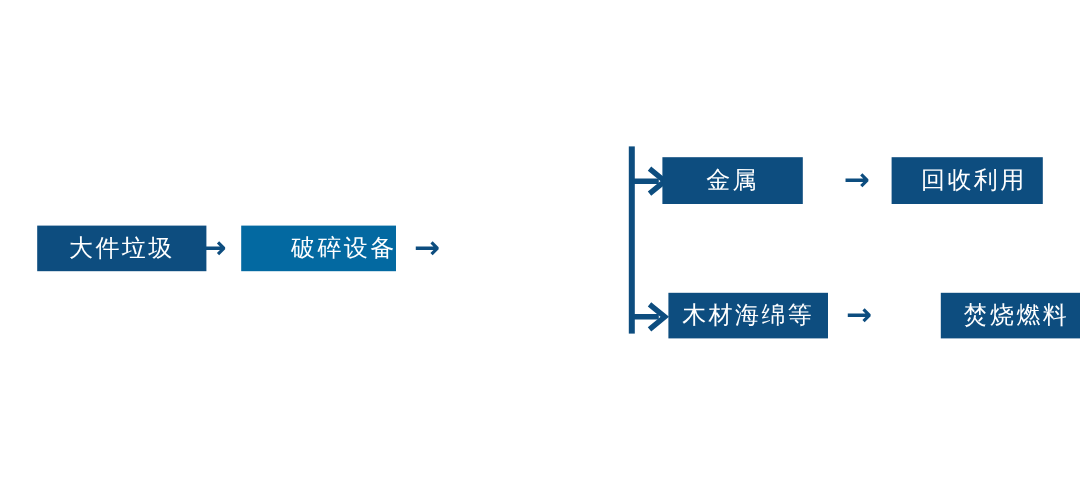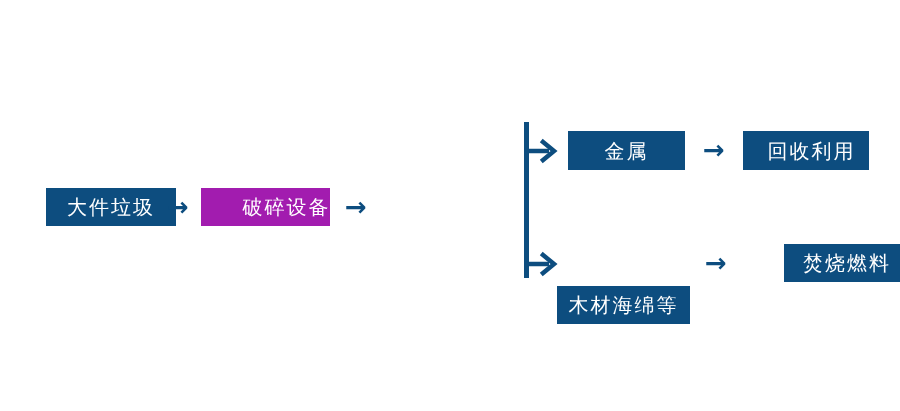--- a/index.html
+++ b/index.html
@@ -26,21 +26,21 @@
     justify-content: center;
     color: #ffffff;
     font-size: 20px;
     letter-spacing: 2px;
     line-height: 1;
     white-space: nowrap;
     box-sizing: border-box;
     padding: 0 6px;
   }
   .node.blue  { background: #0d4d7f; }
-  .node.red   { background: #a21caf; padding-left: 48px; }
+  .node.red   { background: #0369a1; padding-left: 48px; }
 
   .arrow {
     position: absolute;
     color: #0d4d7f;
     font-size: 26px;
     line-height: 1;
     font-family: "DejaVu Sans", sans-serif;
     font-weight: bold;
     display: flex;
     align-items: center;
@@ -52,50 +52,50 @@
   }
   .branch-arrow {
     position: absolute;
   }
 </style>
 </head>
 <body>
 
 <div id="diagram">
 
-  <div class="node blue" style="left:46px; top:188px; width:130px; height:38px;">大件垃圾</div>
+  <div class="node blue" style="left:31px; top:188px; width:141px; height:38px;">大件垃圾</div>
 
   <div class="arrow" style="left:164px; top:194px; width:28px; height:26px;">→</div>
 
   <div class="node red" style="left:201px; top:188px; width:129px; height:38px;">破碎设备</div>
 
   <div class="arrow" style="left:342px; top:194px; width:28px; height:26px;">→</div>
 
 
   <div class="bracket" style="left:524px; top:122px; width:5px; height:156px;"></div>
 
   <div class="branch-arrow" style="left:527px; top:138px; width:32px; height:26px;">
     <svg width="32" height="26" viewBox="0 0 32 26">
       <path d="M0 13 H22" stroke="#0d4d7f" stroke-width="4.5" fill="none"></path>
       <path d="M16 4 L27 13 L16 22" stroke="#0d4d7f" stroke-width="4.5" fill="none" stroke-linecap="square" stroke-linejoin="miter"></path>
     </svg>
   </div>
 
-  <div class="node blue" style="left:568px; top:131px; width:117px; height:39px;">金属</div>
+  <div class="node blue" style="left:552px; top:131px; width:117px; height:39px;">金属</div>
 
   <div class="arrow" style="left:700px; top:137px; width:28px; height:26px;">→</div>
 
   <div class="node blue" style="left:743px; top:131px; width:126px; height:39px;padding-left:17px;">回收利用</div>
 
   <div class="branch-arrow" style="left:527px; top:251px; width:32px; height:26px;">
     <svg width="32" height="26" viewBox="0 0 32 26">
       <path d="M0 13 H22" stroke="#0d4d7f" stroke-width="4.5" fill="none"></path>
       <path d="M16 4 L27 13 L16 22" stroke="#0d4d7f" stroke-width="4.5" fill="none" stroke-linecap="square" stroke-linejoin="miter"></path>
     </svg>
   </div>
 
-  <div class="node blue" style="left:557px; top:244px; width:133px; height:38px;margin-top:42px;">木材海绵等</div>
+  <div class="node blue" style="left:557px; top:244px; width:133px; height:38px;">木材海绵等</div>
 
   <div class="arrow" style="left:702px; top:250px; width:28px; height:26px;">→</div>
 
   <div class="node blue" style="left:784px; top:244px; width:126px; height:38px;">焚烧燃料</div>
 
 </div>
 
 </body></html>

